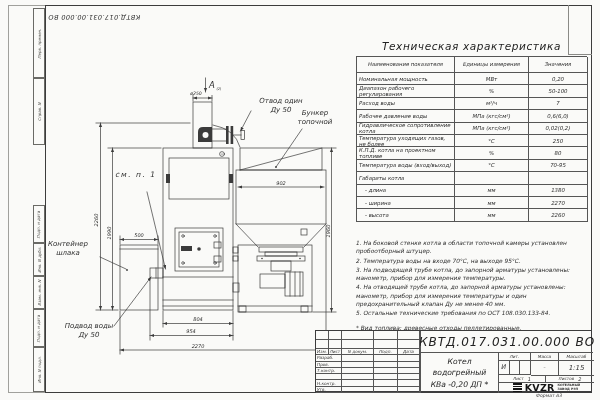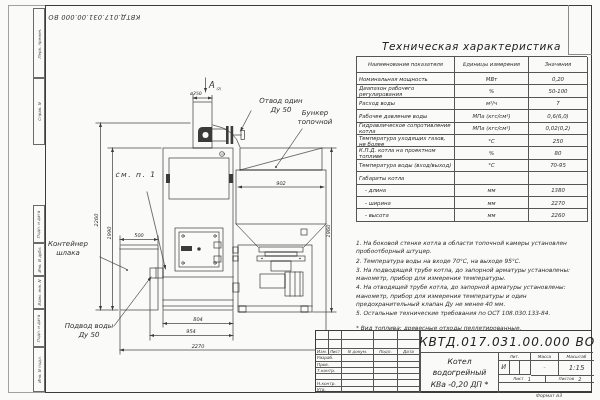--- a/index.html
+++ b/index.html
@@ -413,18 +413,28 @@
           <span class="lv" style="font-size:5px">1</span>
         </div>
       </div>
       <div class="abs r3" style="left:47px;width:48px;">
         <div class="tc c sheetrow" style="height:100%;border-right:none">
           <span>Листов</span>
           <span class="lv" style="font-size:5px">2</span>
         </div>
       </div>
 
+      <div class="abs r4" style="left:0;width:95px;">
+        <div class="logo-row" style="border-right:none;border-bottom:none;">
+          <span class="emblem"></span>
+          <span class="kvzr">KVZR</span>
+          <span class="logo-sub">
+            <span>КОТЕЛЬНЫЙ</span><br>
+            <span>ЗАВОД РЭП</span>
+          </span>
+        </div>
+      </div>
     </div>
   </div>
 
   <div class="abs fmt">Формат А3</div>
 
 </div>
 
 </body></html>

